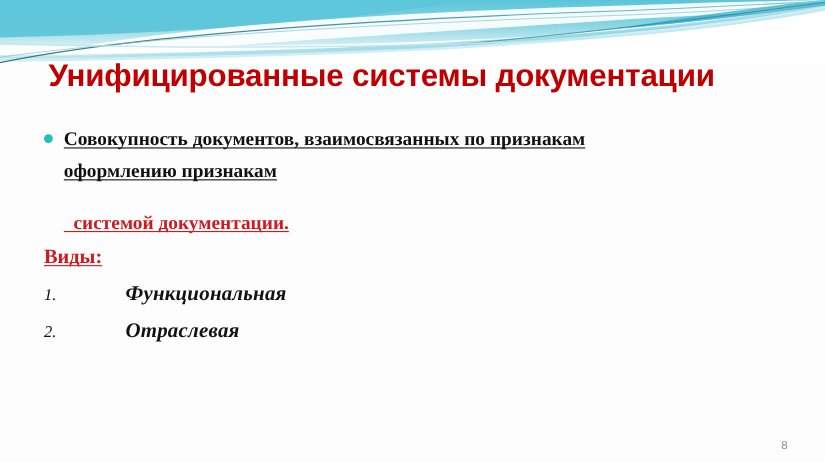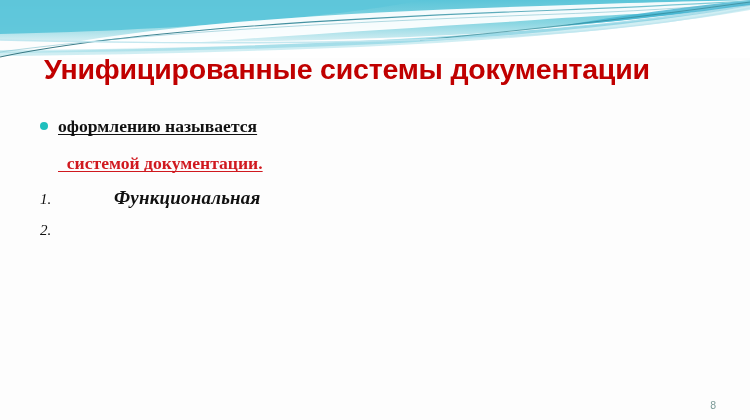--- a/index.html
+++ b/index.html
@@ -87,21 +87,21 @@
     text-underline-offset: 2px;
     -webkit-text-decoration-skip: none;
     text-decoration-skip-ink: none;
   }
   .bullet-text .last-line {
     text-align: left;
   }
 
   
   #term-line {
-    margin-top: 7px;
+    margin-top: 17px;
     padding-left: 22px;
   }
   #term-line .term {
     font-family: "Liberation Serif", "DejaVu Serif", serif;
     font-weight: bold;
     font-size: 17.6px;
     line-height: 30px;
     color: #d0191f;
     text-decoration: underline;
     text-underline-offset: 2px;
@@ -206,36 +206,41 @@
     </svg>
   </div>
 
   <div id="title">Унифицированные системы документации</div>
 
   <div id="body">
 
     <div class="bullet-row">
       <span class="bullet-dot"></span>
       <div class="bullet-text">
-        <div class="last-line">оформлению называется</div>
+        <div>Совокупность документов, взаимосвязанных по признакам</div>
+        <div class="last-line">оформлению признакам</div>
       </div>
     </div>
 
     <div id="term-line">
       <span class="term">  системой документации.</span>
     </div>
 
+    <div id="kinds-heading">
+      <span>Виды:</span>
+    </div>
 
     <div id="kinds-list">
       <div class="num-item">
         <span class="num-marker">1.</span>
         <span class="num-label">Функциональная</span>
       </div>
       <div class="num-item">
         <span class="num-marker">2.</span>
+        <span class="num-label">Отраслевая</span>
       </div>
     </div>
 
   </div>
 
   <div id="page-number">8</div>
 
 </div>
 
 </body></html>

